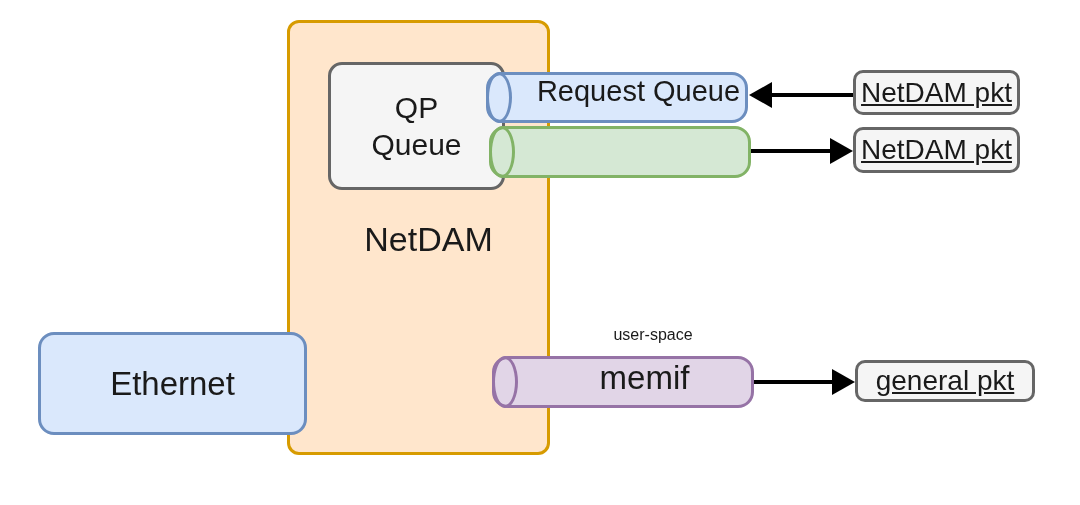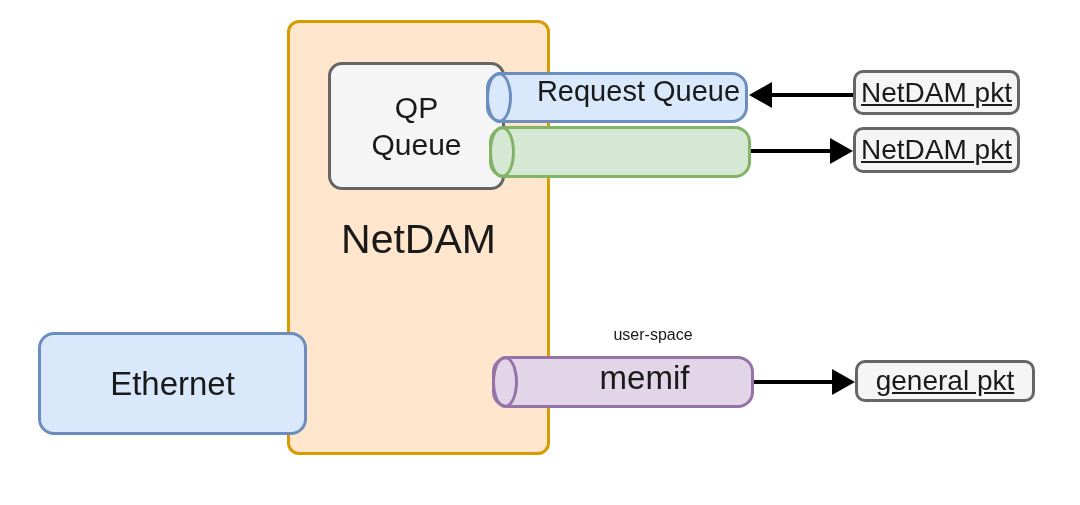--- a/index.html
+++ b/index.html
@@ -27,23 +27,24 @@
     left: 287px; top: 20px; width: 263px; height: 435px;
     background: #ffe6cc;
     border: 3px solid #d79b00;
     border-radius: 12px;
     z-index: 1;
   }
   .netdam-label {
     position: absolute;
     left: 287px; top: 221px; width: 263px;
     text-align: center;
-    font-size: 41px;
+    font-size: 34px;
     line-height: 36px;
     z-index: 2;
+    padding-left: 10px;
   }
   .qp-box {
     left: 328px; top: 62px; width: 177px; height: 128px;
     background: #f5f5f5;
     border: 3px solid #666666;
     border-radius: 14px;
     z-index: 2;
     display: flex;
     flex-direction: column;
     align-items: center;

